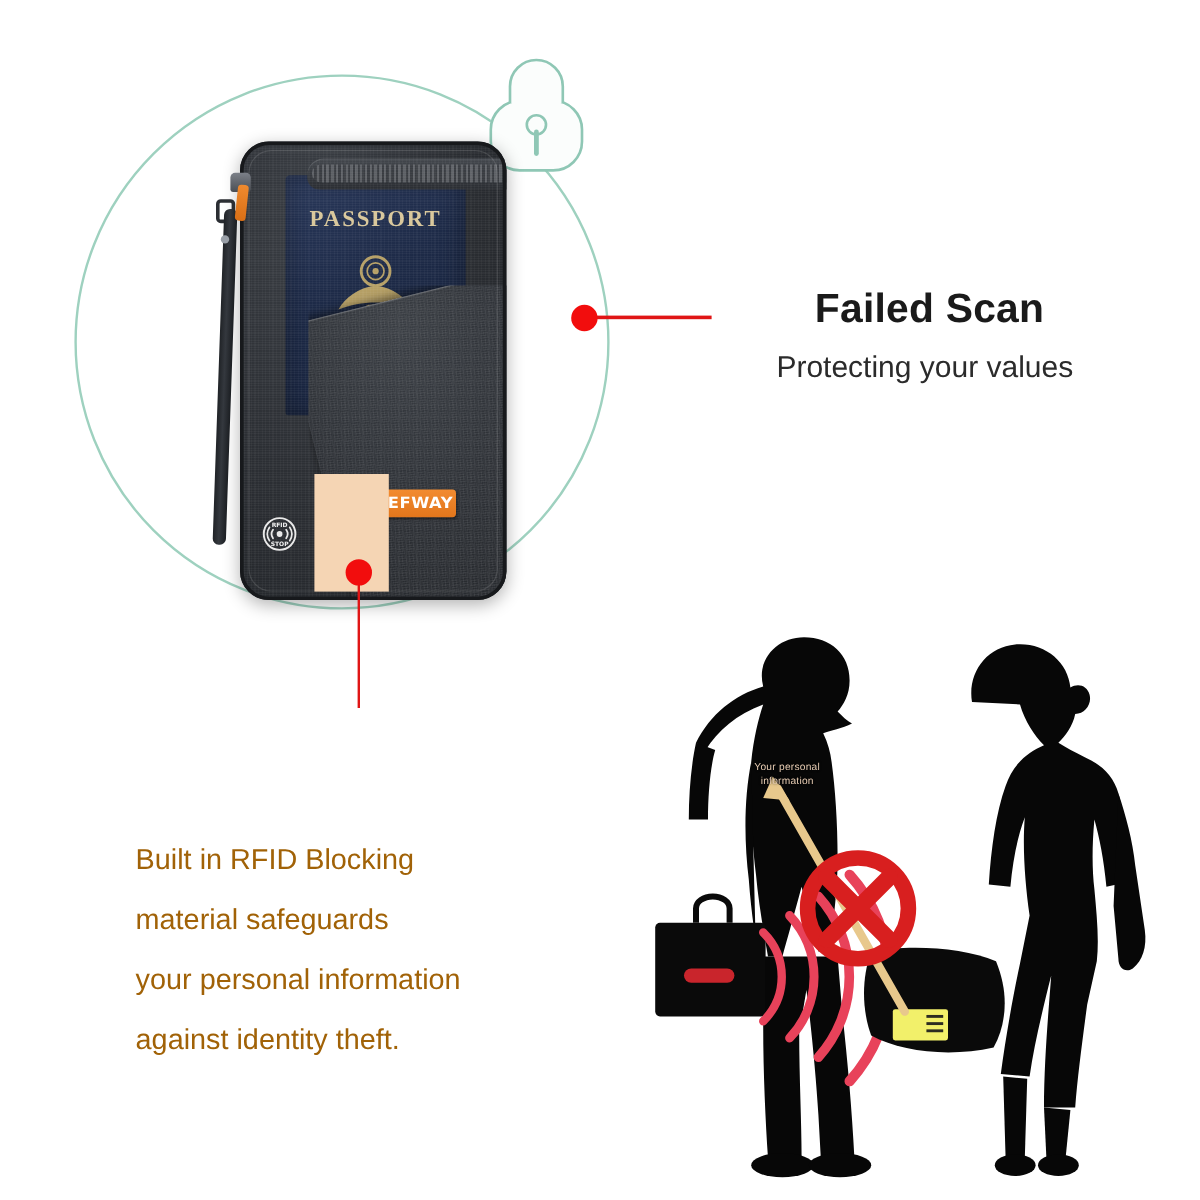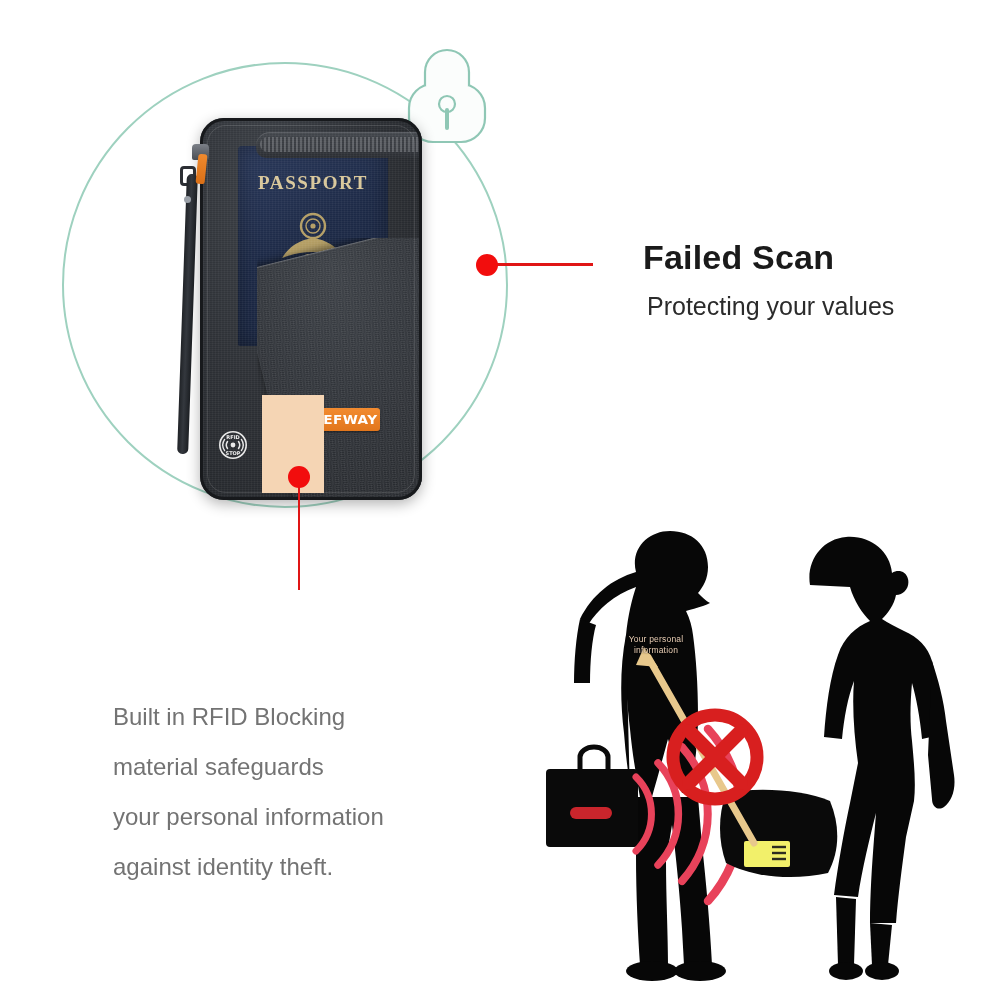--- a/index.html
+++ b/index.html
@@ -307,21 +307,21 @@
     position: absolute;
     left: 495px;
     top: 263px;
     width: 98px;
     height: 2.5px;
     background: #e01515;
     z-index: 11;
   }
   .failed-title {
     position: absolute;
-    left: 643px;
+    left: 679px;
     top: 238px;
     font-size: 34px;
     font-weight: 700;
     color: #1a1a1a;
     letter-spacing: 0.2px;
     white-space: nowrap;
   }
   .failed-sub {
     position: absolute;
     left: 600px;
@@ -362,21 +362,21 @@
     color: #d91f1f;
     white-space: nowrap;
   }
   .rfid-body {
     position: absolute;
     left: 113px;
     top: 692px;
     width: 400px;
     font-size: 24px;
     line-height: 50px;
-    color: #737373;
+    color: #a16207;
   }
   .rfid-body div { white-space: nowrap; }
 
   
   .scene {
     position: absolute;
     left: 540px;
     top: 525px;
     width: 430px;
     height: 460px;

